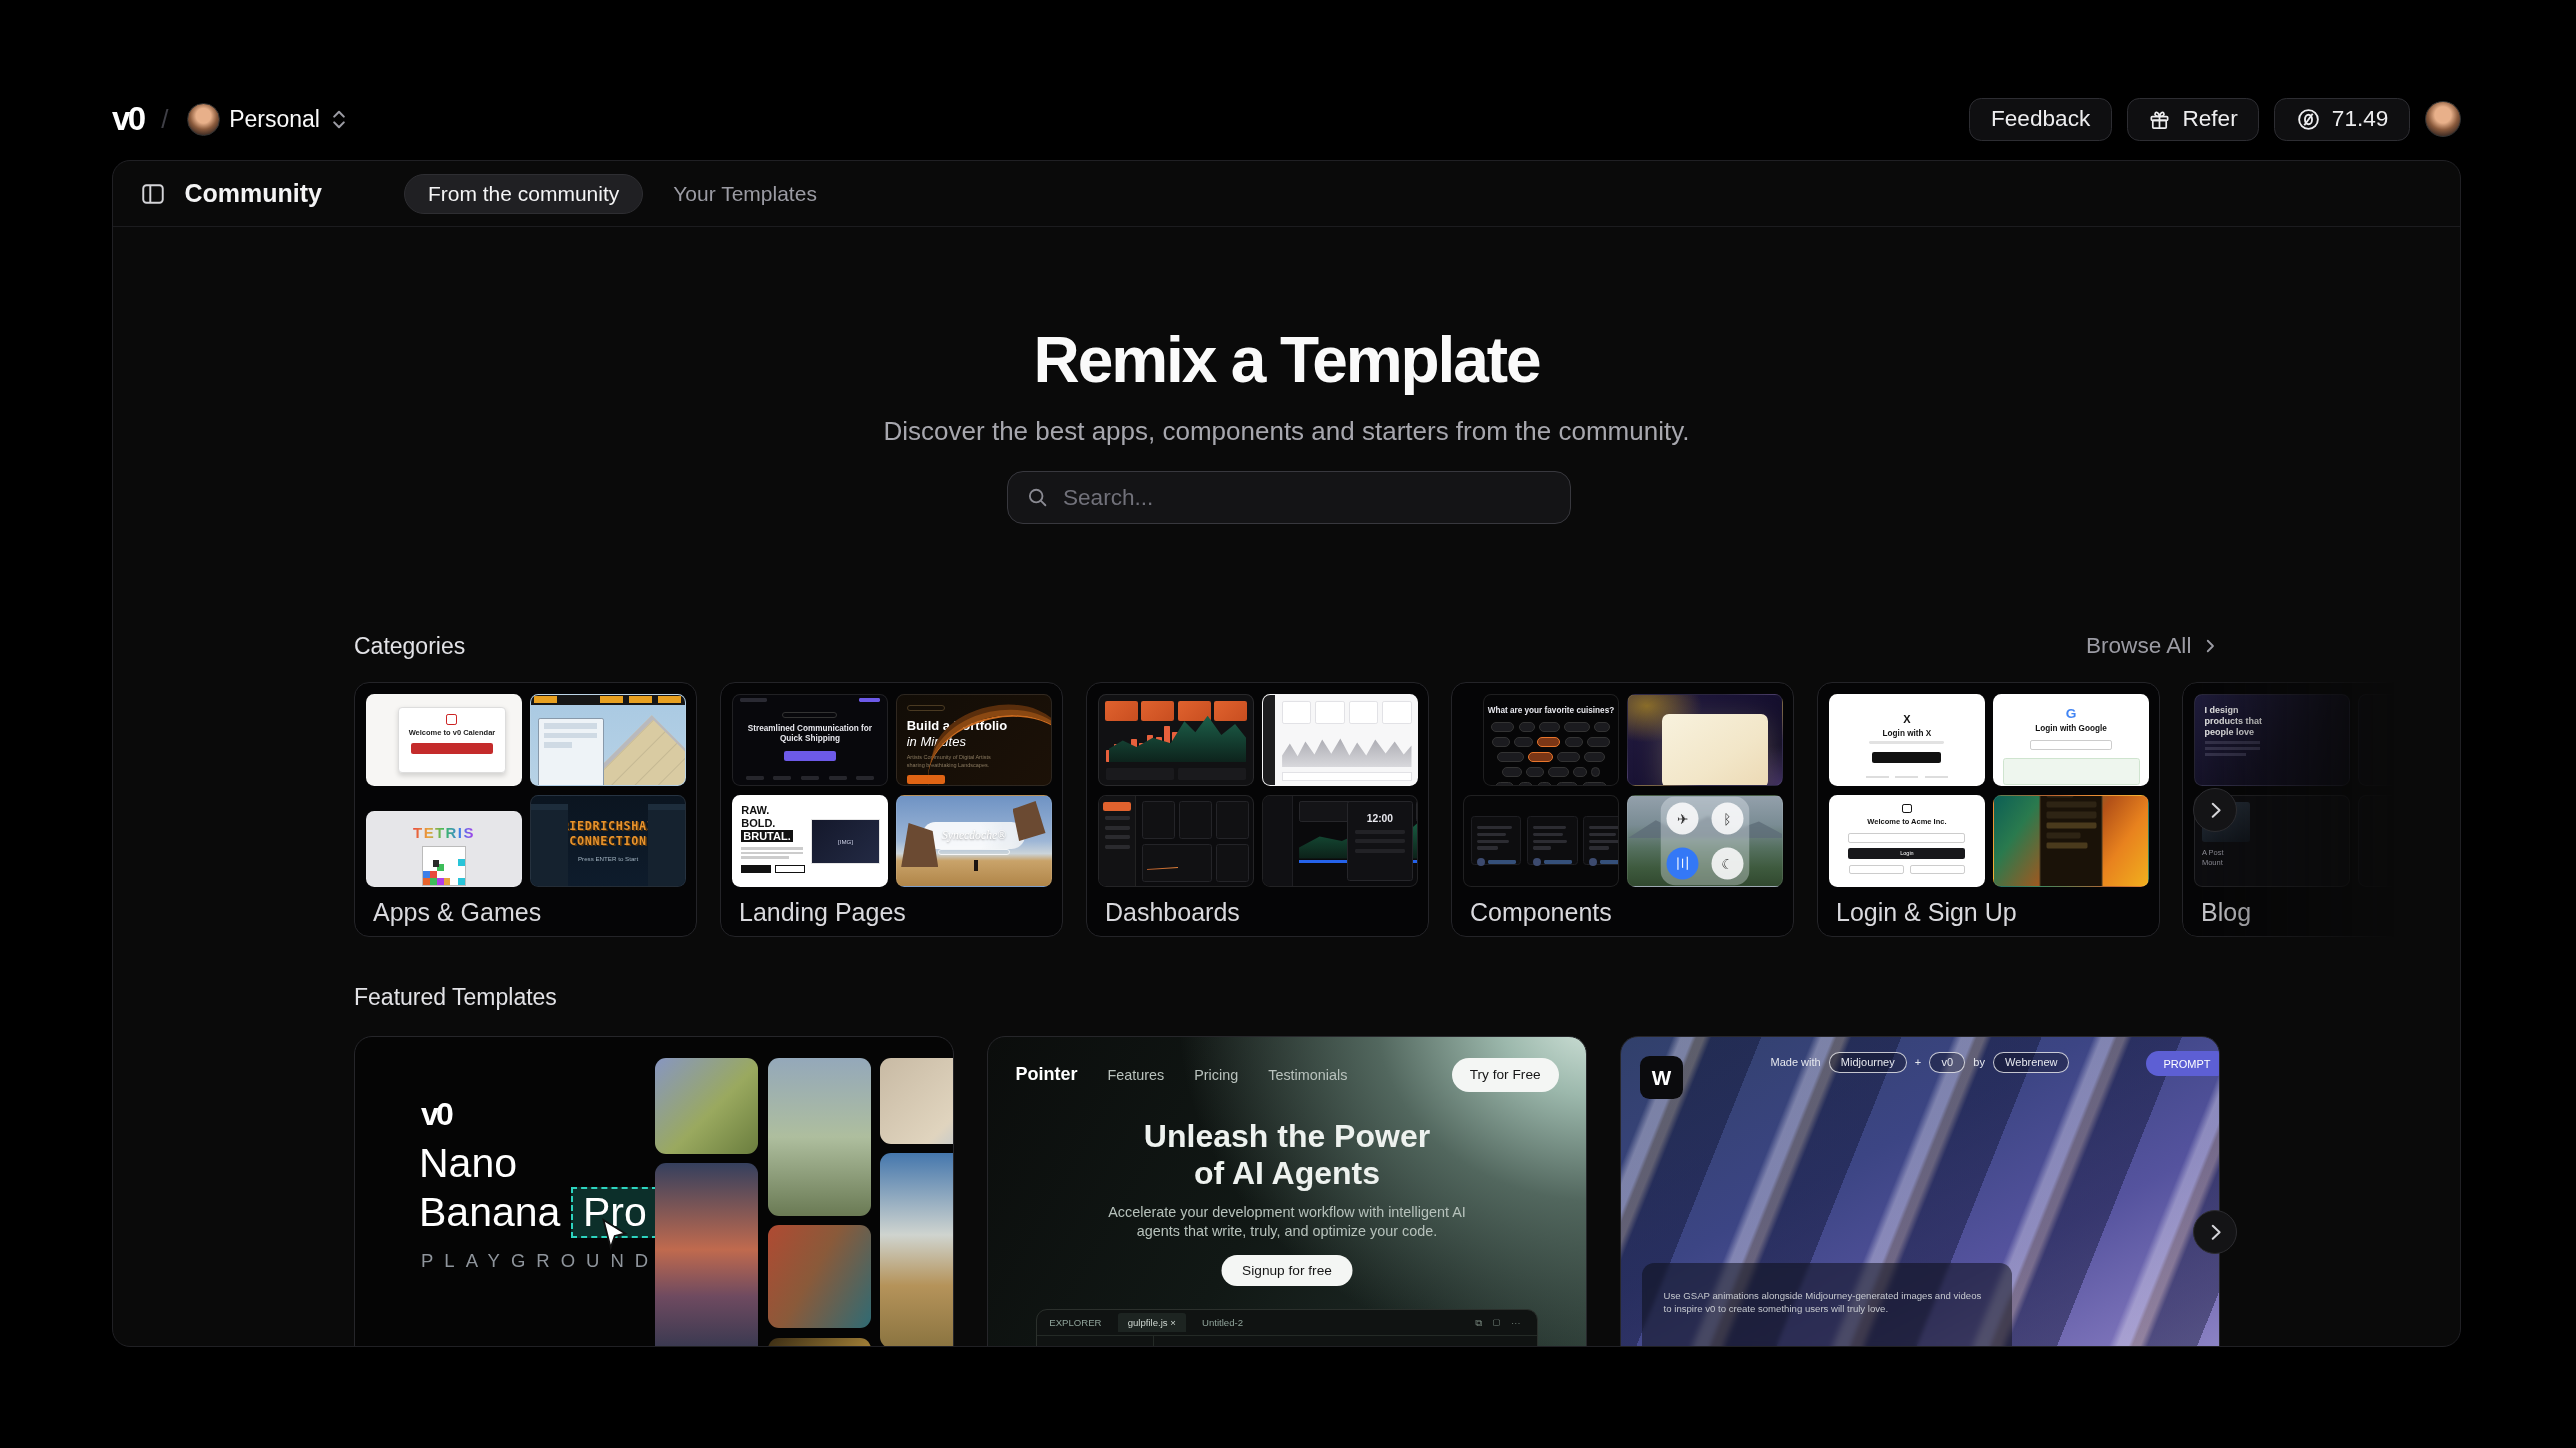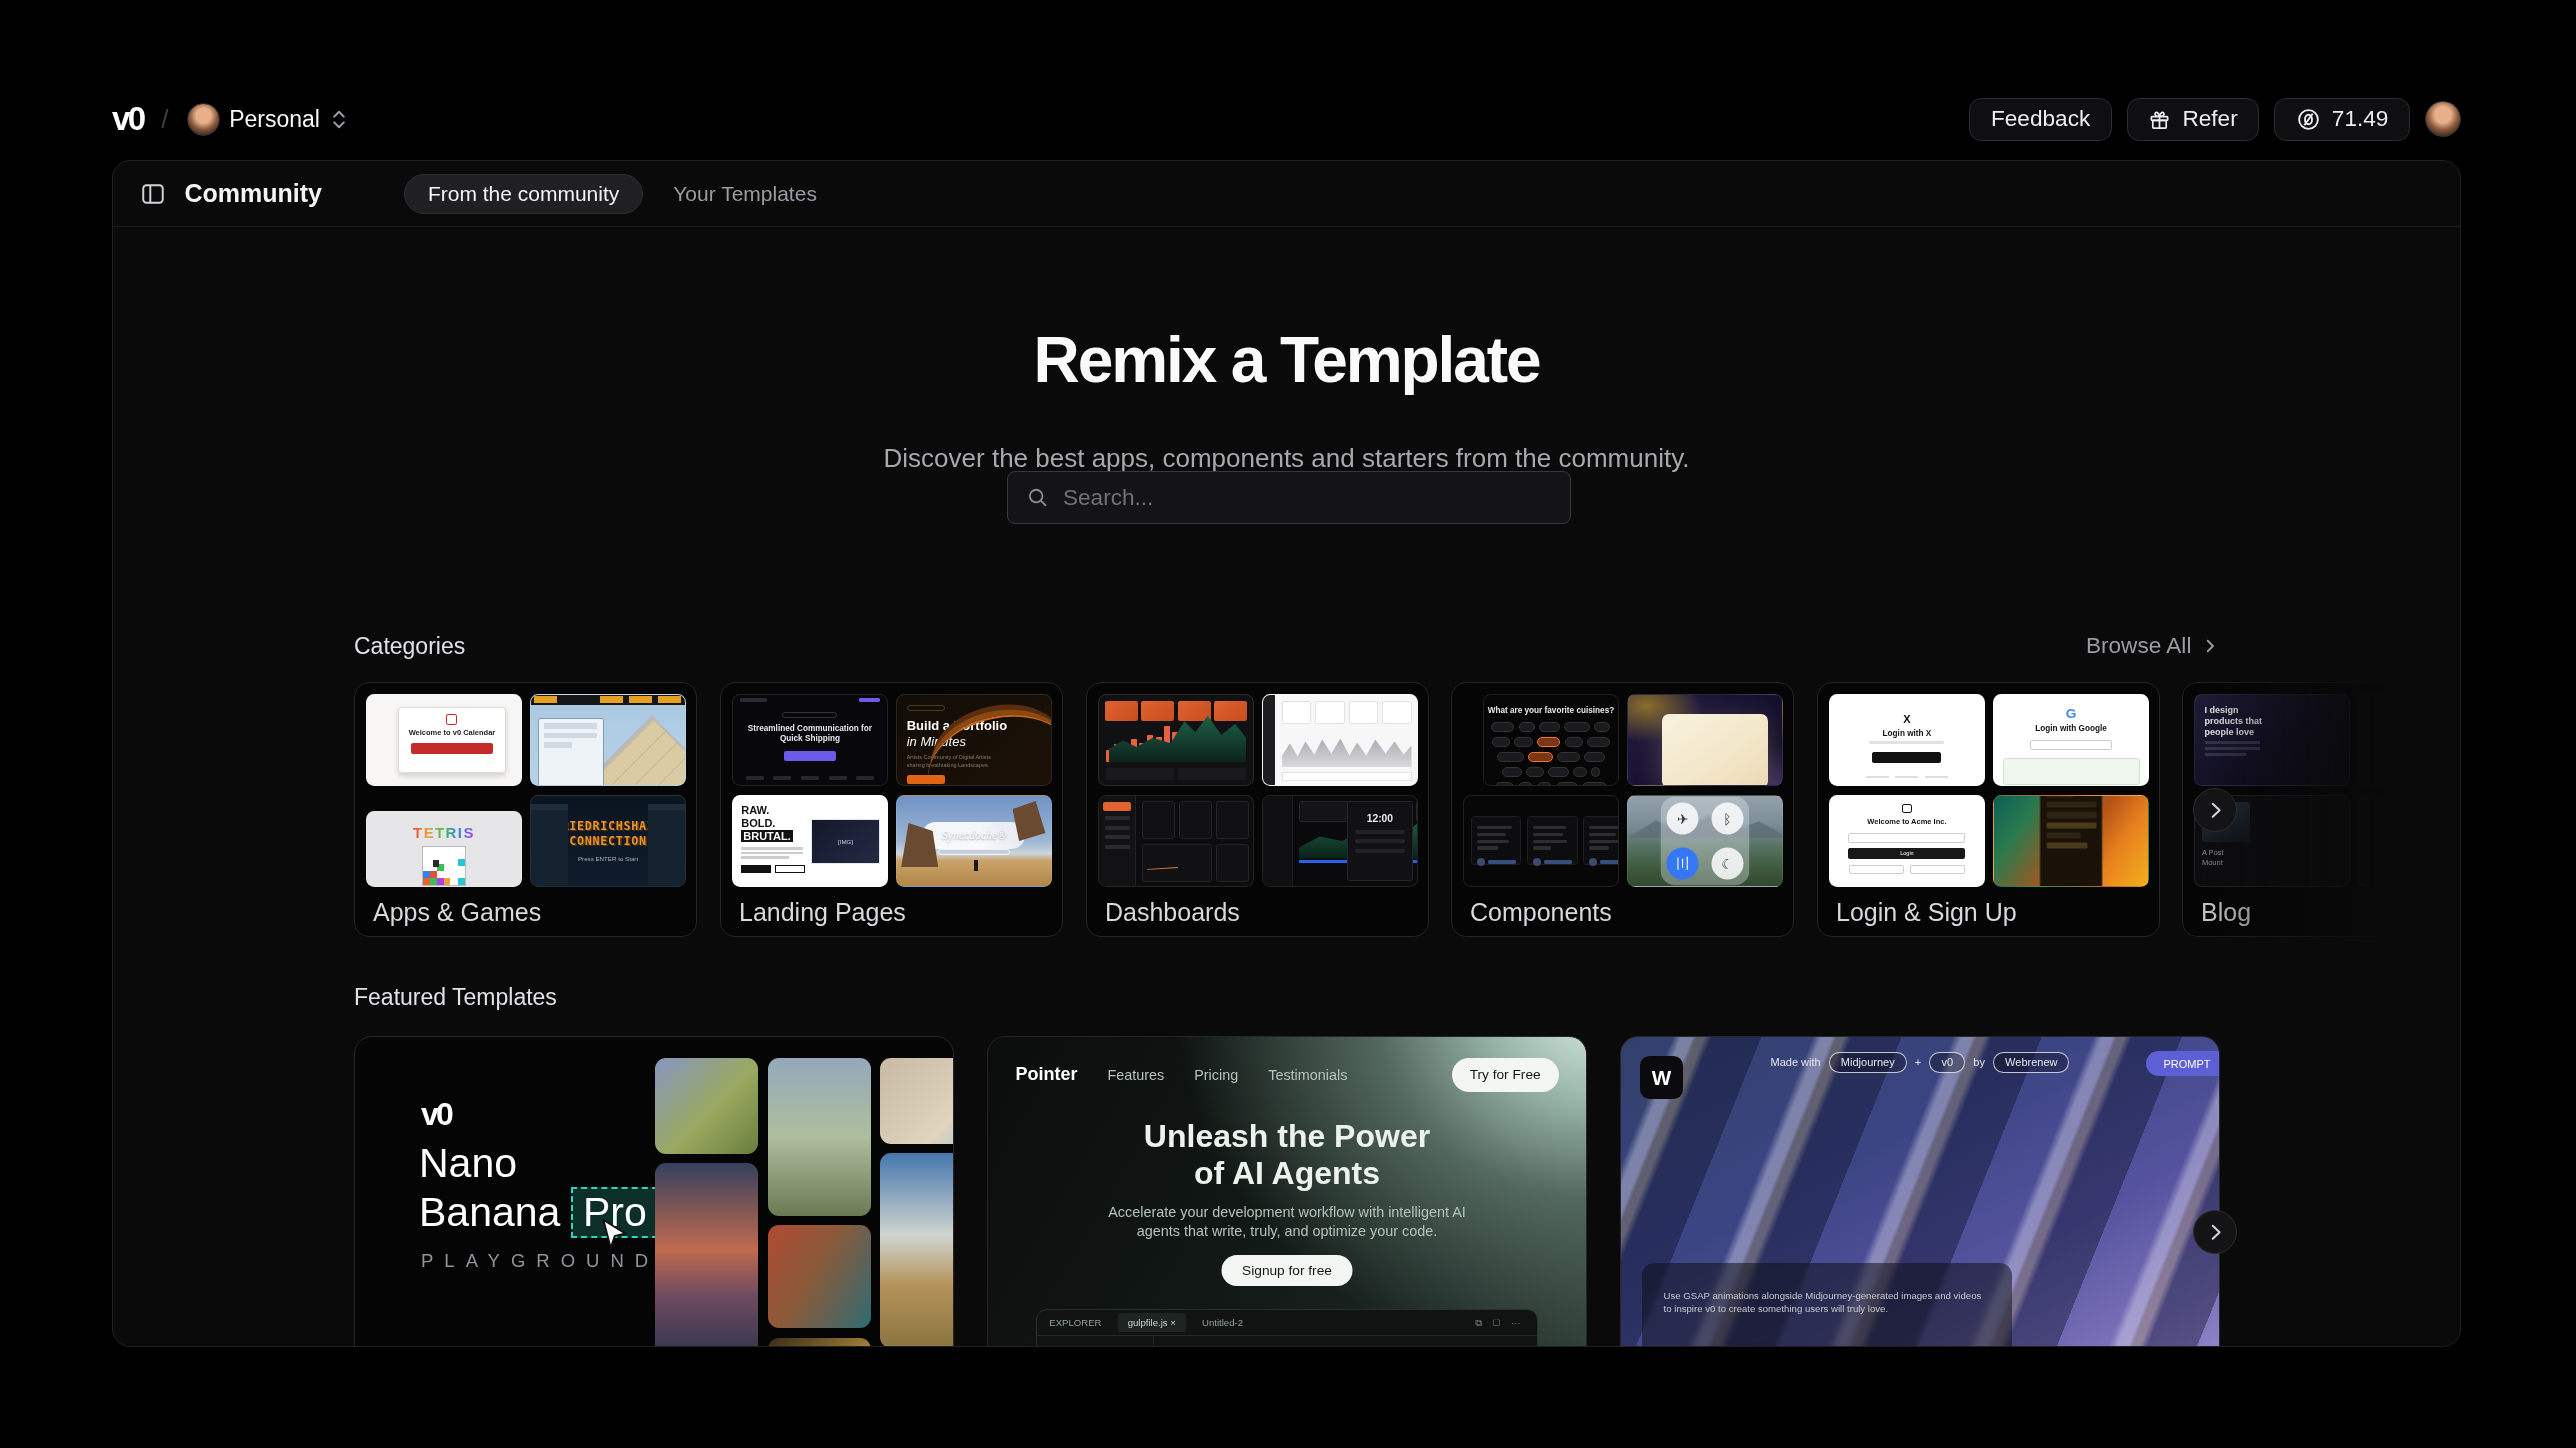--- a/index.html
+++ b/index.html
@@ -32,23 +32,23 @@
   .ph-title { font-size:25px; font-weight:600; color:#f4f4f5; margin-left:18px; }
   .tab-pill { margin-left:82px; height:40px; padding:0 23px; border-radius:20px;
     background:#202023; border:0.7px solid #2e2e32; display:flex; align-items:center;
     font-size:21px; color:#f4f4f5; cursor:pointer; }
   .tab-plain { margin-left:30px; font-size:21px; color:#9b9ba3; cursor:pointer; }
 
   
   .hero-title { position:absolute; left:0; right:0; top:162px; text-align:center;
     font-size:64px; font-weight:700; letter-spacing:-2.1px; color:#fafafa; }
   .hero-sub { position:absolute; left:0; right:0; top:255px; text-align:center;
-    font-size:26px; color:#a7a7ae;margin-top:27px; }
+    font-size:26px; color:#a7a7ae; }
   .searchbar { position:absolute; left:894px; top:310px; width:564px; height:53px;
-    background:#141416; border:1.4px solid #38383e; border-radius:8px;
+    background:#141416; border:1.4px solid #38383e; border-radius:16px;
     display:flex; align-items:center; padding:0 18px; gap:13.7px; cursor:text; }
   .searchbar input { background:transparent; border:0; outline:0; color:#d4d4d8;
     font-size:22.6px; width:100%; font-family:inherit; }
   .searchbar input::placeholder { color:#71717a; }
 
   
   .sec-label { position:absolute; font-size:23px; font-weight:500; color:#e2e2e6; }
   .browse-all { position:absolute; display:flex; align-items:center; gap:9.6px;
     font-size:22.6px; color:#9b9ba3; cursor:pointer; }
 

